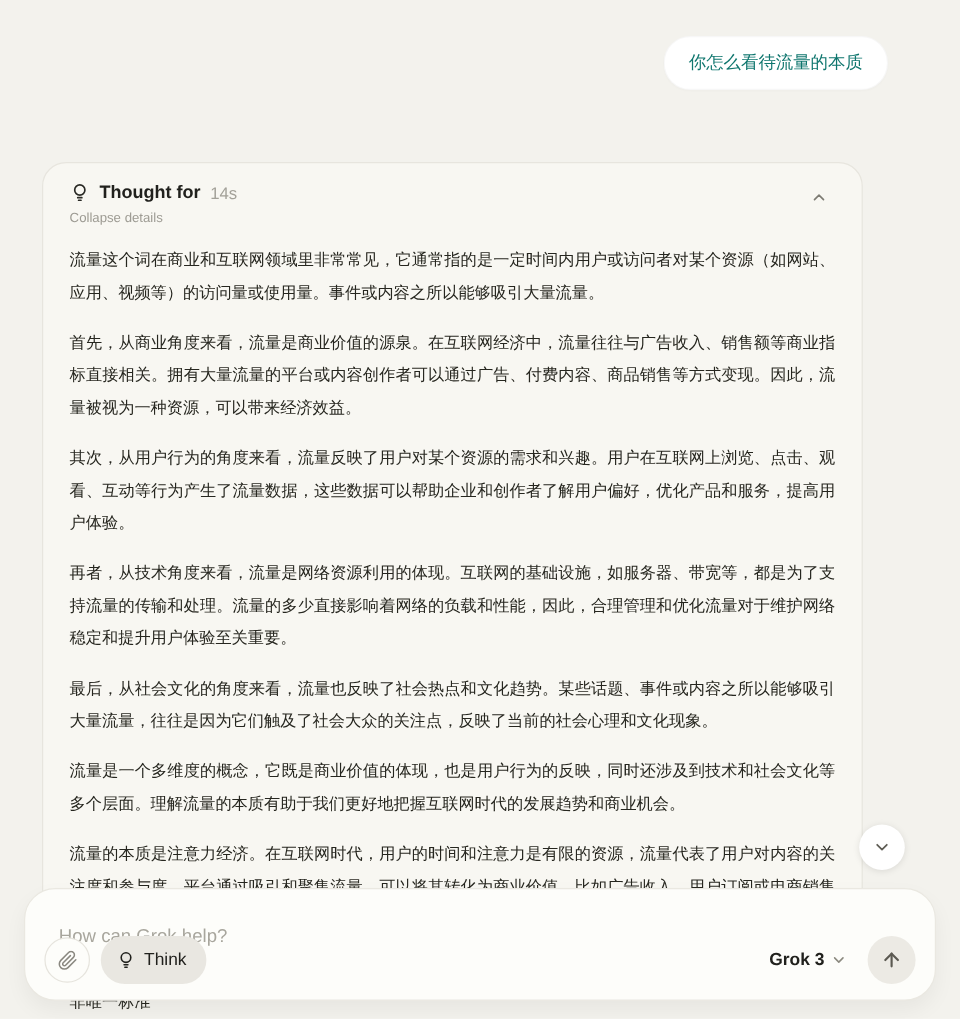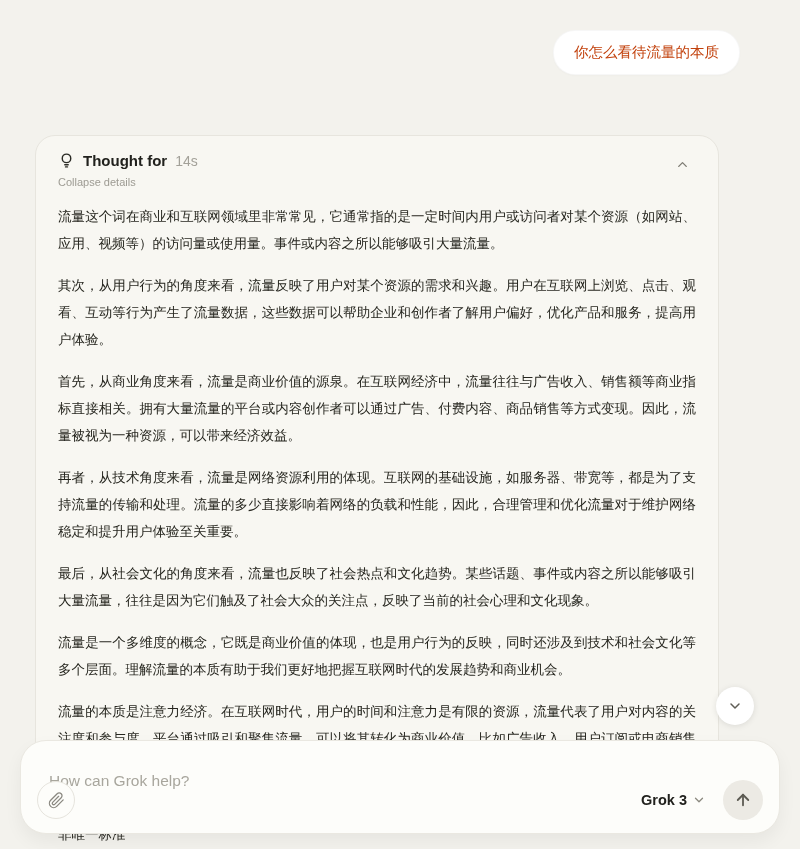--- a/index.html
+++ b/index.html
@@ -7,21 +7,21 @@
     width:800px;height:849px;position:relative;overflow:hidden;
     background:#f3f2ed;
     font-family:"Liberation Sans","DejaVu Sans",sans-serif;
     -webkit-font-smoothing:antialiased;
   }
   
   .user-bubble{
     position:absolute;top:30px;right:60px;height:43px;
     display:flex;align-items:center;padding:0 20px;
     background:#ffffff;border:1px solid rgba(0,0,0,0.03);
-    border-radius:22px;font-size:14.5px;color:#c2410c;
+    border-radius:22px;font-size:14.5px;color:#0f766e;
     box-shadow:0 1px 2px rgba(0,0,0,0.02);
   }
   
   .panel{
     position:absolute;left:35px;top:135px;width:684px;height:690px;
     box-sizing:border-box;background:#f8f7f2;
     border:1px solid #e7e5de;border-radius:20px;
     padding:16px 22px 20px 22px;
   }
   .panel-header{
@@ -108,22 +108,22 @@
   </div>
   <div class="collapse-link">Collapse details</div>
   <div class="collapse-chevron">
     <svg width="15" height="15" viewBox="0 0 24 24" fill="none" stroke="#7d7b73" stroke-width="2.2" stroke-linecap="round" stroke-linejoin="round">
       <polyline points="6 15 12 9 18 15"></polyline>
     </svg>
   </div>
 
   <div class="panel-body">
     <p>流量这个词在商业和互联网领域里非常常见，它通常指的是一定时间内用户或访问者对某个资源（如网站、应用、视频等）的访问量或使用量。事件或内容之所以能够吸引大量流量。</p>
+    <p>首先，从商业角度来看，流量是商业价值的源泉。在互联网经济中，流量往往与广告收入、销售额等商业指标直接相关。拥有大量流量的平台或内容创作者可以通过广告、付费内容、商品销售等方式变现。因此，流量被视为一种资源，可以带来经济效益。</p>
     <p>其次，从用户行为的角度来看，流量反映了用户对某个资源的需求和兴趣。用户在互联网上浏览、点击、观看、互动等行为产生了流量数据，这些数据可以帮助企业和创作者了解用户偏好，优化产品和服务，提高用户体验。</p>
-    <p>首先，从商业角度来看，流量是商业价值的源泉。在互联网经济中，流量往往与广告收入、销售额等商业指标直接相关。拥有大量流量的平台或内容创作者可以通过广告、付费内容、商品销售等方式变现。因此，流量被视为一种资源，可以带来经济效益。</p>
     <p>再者，从技术角度来看，流量是网络资源利用的体现。互联网的基础设施，如服务器、带宽等，都是为了支持流量的传输和处理。流量的多少直接影响着网络的负载和性能，因此，合理管理和优化流量对于维护网络稳定和提升用户体验至关重要。</p>
     <p>最后，从社会文化的角度来看，流量也反映了社会热点和文化趋势。某些话题、事件或内容之所以能够吸引大量流量，往往是因为它们触及了社会大众的关注点，反映了当前的社会心理和文化现象。</p>
     <p>流量是一个多维度的概念，它既是商业价值的体现，也是用户行为的反映，同时还涉及到技术和社会文化等多个层面。理解流量的本质有助于我们更好地把握互联网时代的发展趋势和商业机会。</p>
     <p>流量的本质是注意力经济。在互联网时代，用户的时间和注意力是有限的资源，流量代表了用户对内容的关注度和参与度。平台通过吸引和聚集流量，可以将其转化为商业价值，比如广告收入、用户订阅或电商销售等。流量的多少直接影响了平台的竞争力和盈利能力。</p>
     <p>流量还反映了内容的传播力和影响力。高流量意味着内容触达了更多人，引发了广泛讨论和互动。但流量并非唯一标准</p>
   </div>
 </div>
 
 <div class="scroll-btn">
   <span class="icon">
@@ -136,20 +136,30 @@
 <div class="composer">
   <input class="composer-input" type="text" placeholder="How can Grok help?" style="">
   <div class="composer-controls">
     <div class="attach-btn">
       <span class="icon">
         <svg width="17" height="17" viewBox="0 0 24 24" fill="none" stroke="#8a8880" stroke-width="1.8" stroke-linecap="round" stroke-linejoin="round">
           <path d="M21.44 11.05l-9.19 9.19a6 6 0 0 1-8.49-8.49l9.19-9.19a4 4 0 1 1 5.66 5.66l-9.2 9.19a2 2 0 0 1-2.83-2.83l8.49-8.48"></path>
         </svg>
       </span>
     </div>
+    <div class="think-btn">
+      <span class="icon">
+        <svg width="16" height="16" viewBox="0 0 24 24" fill="none" stroke="#21211d" stroke-width="2" stroke-linecap="round" stroke-linejoin="round">
+          <circle cx="12" cy="9" r="6"></circle>
+          <line x1="9.6" y1="18" x2="14.4" y2="18"></line>
+          <line x1="10.6" y1="21" x2="13.4" y2="21"></line>
+        </svg>
+      </span>
+      <span class="label">Think</span>
+    </div>
     <div class="spacer"></div>
     <div class="model-select">
       <span class="label">Grok 3</span>
       <span class="icon">
         <svg width="14" height="14" viewBox="0 0 24 24" fill="none" stroke="#8b897f" stroke-width="2.2" stroke-linecap="round" stroke-linejoin="round">
           <polyline points="6 9 12 15 18 9"></polyline>
         </svg>
       </span>
     </div>
     <div class="send-btn">

